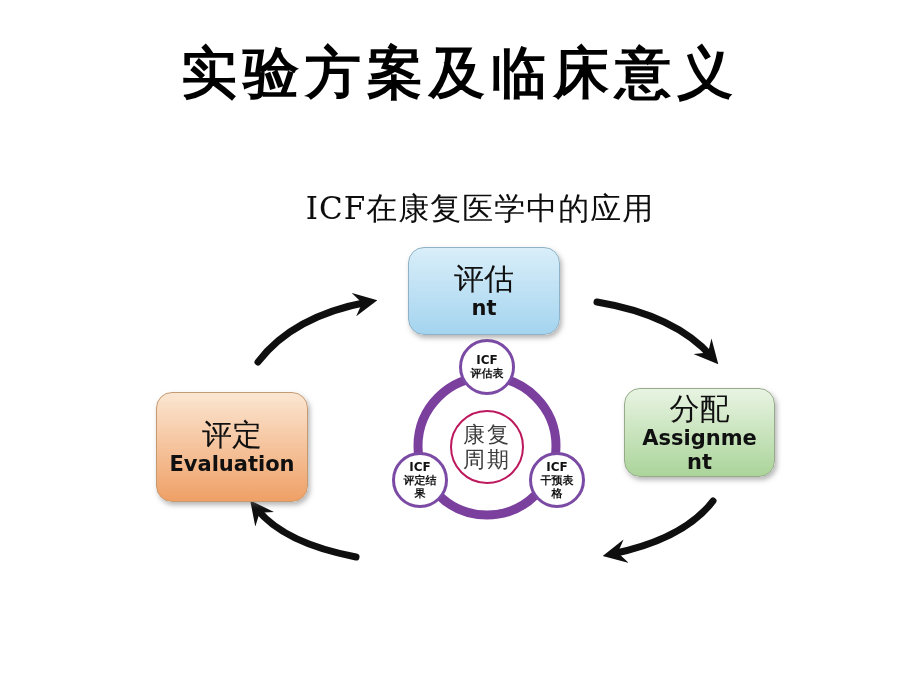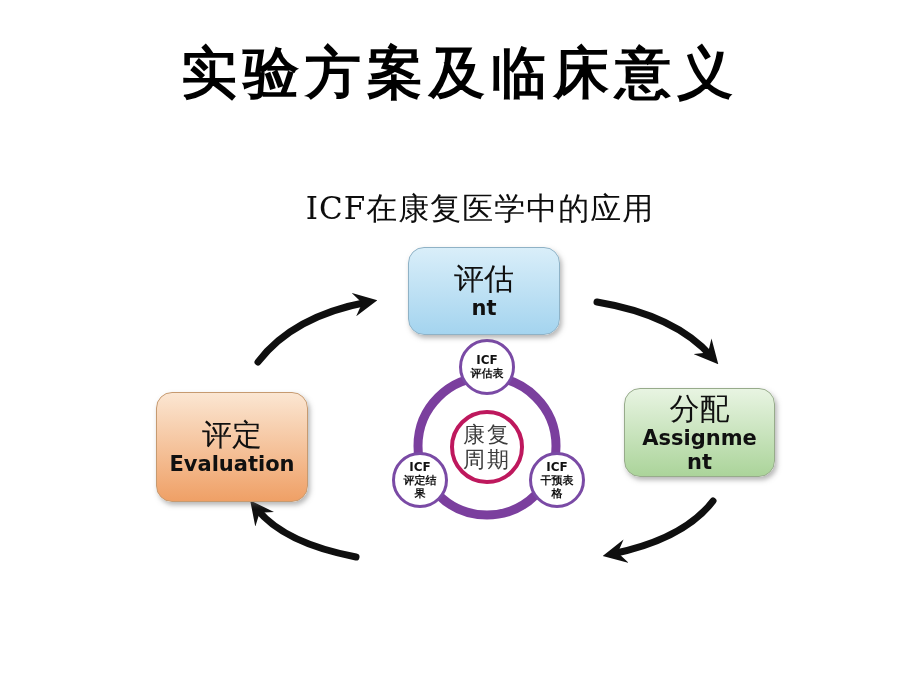--- a/index.html
+++ b/index.html
@@ -32,21 +32,21 @@
     background:linear-gradient(#d9eef9,#a4d4ef); border:1px solid #8fb2c6; }
   .box-assignment  { left:624px; top:388px; width:151px; height:89px;
     background:linear-gradient(#e8f4e2,#abd49a); border:1px solid #97ab8b; }
   .box-evaluation  { left:156px; top:392px; width:152px; height:110px;
     background:linear-gradient(#fbe6d2,#efa066); border:1px solid #c69a70; }
   .box-intervention{ left:393px; top:538px; width:185px; height:92px;
     background:linear-gradient(#f6f8d8,#cbdb7a); border:1px solid #a3a86f; }
 
   .center-circle {
     position:absolute; left:450px; top:410px; width:74px; height:74px;
-    background:#fff; border:4px solid #be185d; border-radius:50%;
+    background:#fff; border:2px solid #be185d; border-radius:50%;
     display:flex; flex-direction:column; align-items:center; justify-content:center;
     font-family:"DejaVu Serif", serif; font-size:22px; color:#3d3d3d;
     line-height:1.15; letter-spacing:2px; text-align:center; box-sizing:border-box;
   }
   .satellite {
     position:absolute; width:56px; height:56px; background:#fff;
     border:3px solid #7a4aa5; border-radius:50%; box-sizing:border-box;
     display:flex; flex-direction:column; align-items:center; justify-content:center;
     text-align:center; color:#111;
   }

